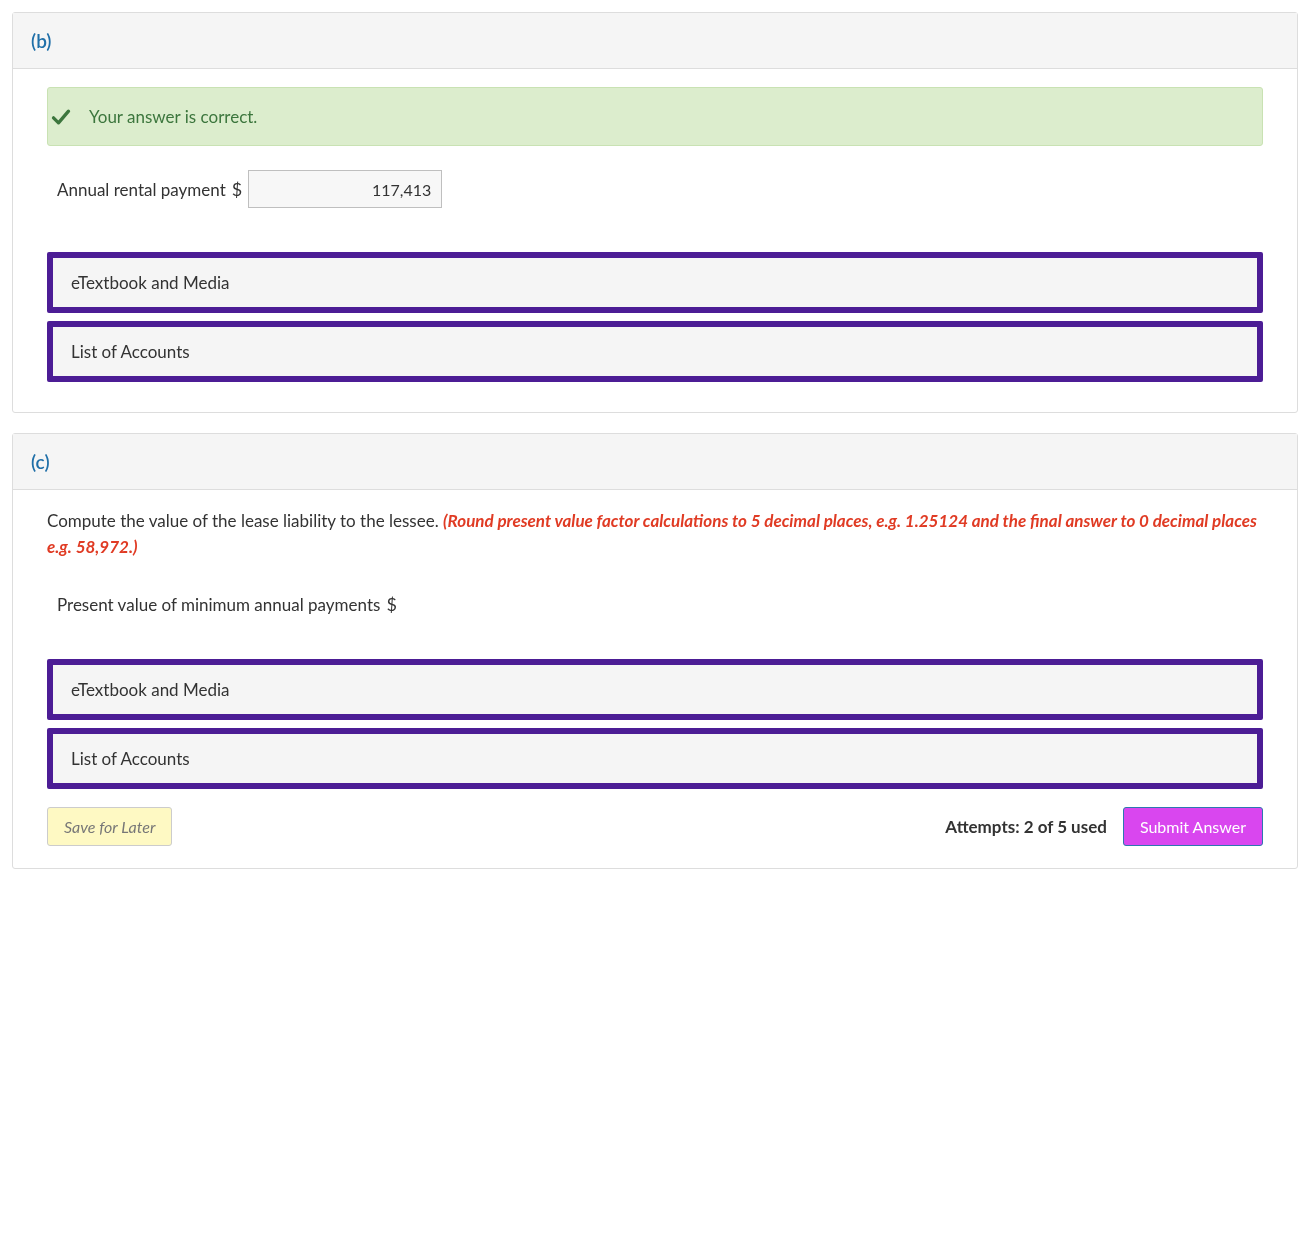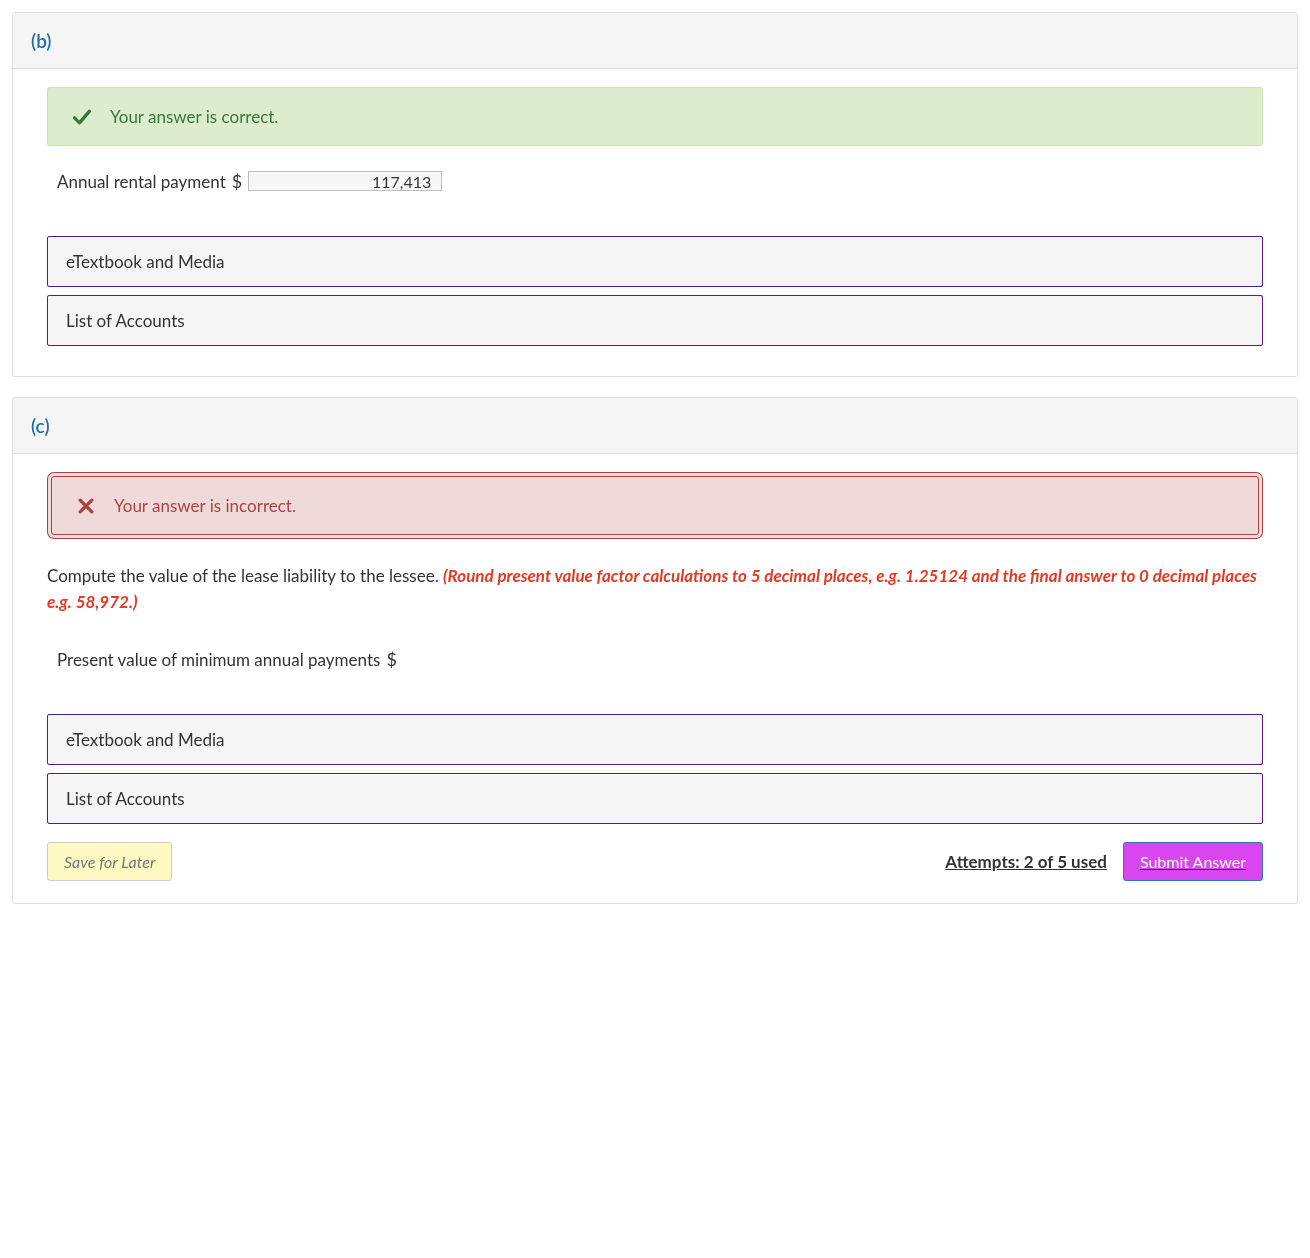--- a/index.html
+++ b/index.html
@@ -24,21 +24,21 @@
   .panel-header .part {
     color: #1f6fa8;
     font-size: 19px;
     font-weight: 600;
   }
   .panel-body {
     padding: 18px 34px 22px 34px;
   }
   .alert {
     border-radius: 3px;
-    padding: 18px 24px;
+    padding: 18px 3px;
     margin-bottom: 24px;
     display: flex;
     align-items: center;
     font-size: 17px;
   }
   .alert-correct {
     background: #dcedcd;
     border: 1px solid #c9e2b3;
     color: #3c763d;
   }
@@ -77,38 +77,38 @@
   }
   .input-row .label {
     font-size: 17px;
     color: #333;
   }
   .input-row .currency {
     font-size: 18px;
     color: #333;
   }
   .input-row input[type="text"] {
-    height: 20px;
+    height: 38px;
     width: 194px;
     padding: 0 10px;
     font-size: 16px;
     text-align: right;
     border: 1px solid #bfbfbf;
     background: #f7f7f7;
     color: #333;
     font-family: inherit;
   }
   .input-row input.error {
     border: 1px solid #a94442;
     box-shadow: 0 0 0 3px #fff, 0 0 0 4px #a94442;
     background: #fff;
   }
   .subpanel {
     background: #f5f5f5;
-    border: 1px solid #4c1d95;
+    border: 6px solid #4c1d95;
     padding: 14px 18px;
     font-size: 17px;
     color: #333;
     margin-bottom: 8px;
     border-radius: 2px;
     cursor: pointer;
   }
   .footer-row {
     display: flex;
     justify-content: flex-end;
@@ -136,21 +136,21 @@
     background: #fef9c3;
     border: 1px solid #ccc;
     color: #777;
     font-style: italic;
   }
   .btn-primary {
     background: #d946ef;
     border: 1px solid #2d77b0;
     color: #fff;
   }
-  .right-group { display:flex; align-items:center; gap:16px;text-decoration:underline; }
+  .right-group { display:flex; align-items:center; gap:16px; }
 </style>
 </head>
 <body>
 
 <div class="panel">
   <div class="panel-header">
     <span class="part">(b)</span>
   </div>
   <div class="panel-body">
 
@@ -176,29 +176,20 @@
 
   </div>
 </div>
 
 <div class="panel">
   <div class="panel-header">
     <span class="part">(c)</span>
   </div>
   <div class="panel-body">
 
-    <div class="alert alert-incorrect">
-      <span class="icon">
-        <svg viewBox="0 0 24 24" fill="none" stroke="#a94442" stroke-width="4" stroke-linecap="round">
-            <line x1="5" y1="5" x2="19" y2="19"></line>
-            <line x1="19" y1="5" x2="5" y2="19"></line>
-          </svg>
-      </span>
-      <span>Your answer is incorrect.</span>
-    </div>
 
     <div class="prompt">
       <span>Compute the value of the lease liability to the lessee. </span><span class="hint">(Round present value factor calculations to 5 decimal places, e.g. 1.25124 and the final answer to 0 decimal places e.g. 58,972.)</span>
     </div>
 
     <div class="input-row">
       <span class="label">Present value of minimum annual payments</span>
       <span class="currency">$</span>
     </div>
 

